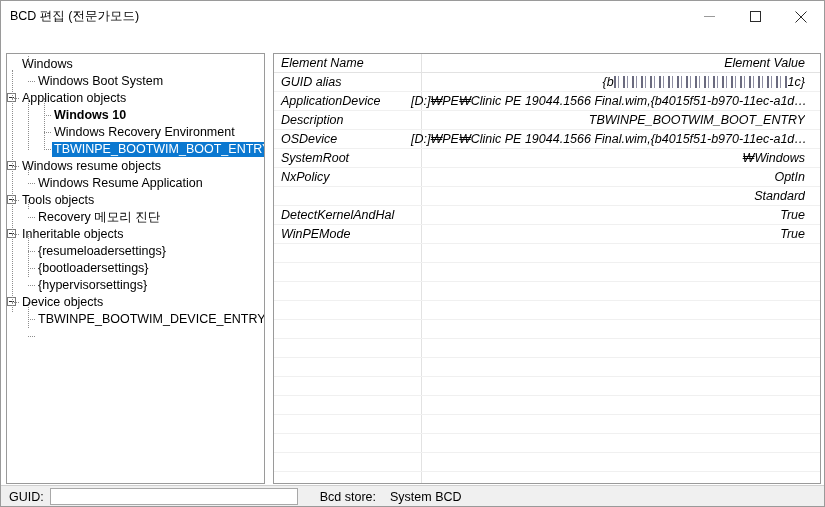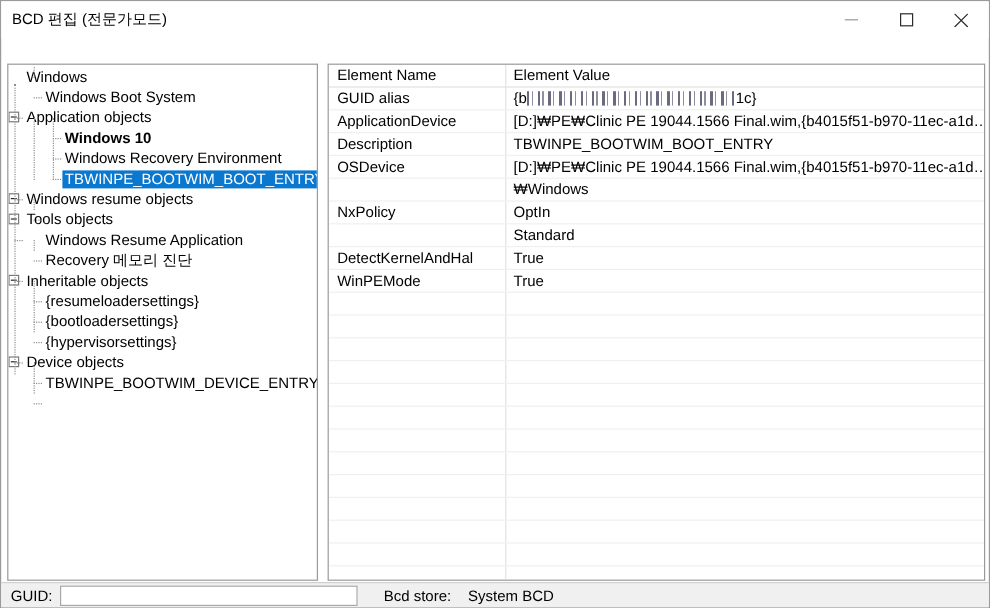--- a/index.html
+++ b/index.html
@@ -134,23 +134,24 @@
   .lrow.header { border-bottom: 1px solid #e2e2e2; }
   .lcell {
     position: absolute;
     top: 0; height: 19px;
     line-height: 19px;
     font-size: 12.5px;
     color: #000000;
     white-space: nowrap;
     overflow: hidden;
     padding-left: 7px;
+    font-style: italic;
   }
   .lcell.c1 { left: 0; width: 147px; }
-  .lcell.c2 { left: 147px; width: 401px; }
+  .lcell.c2 { left: 130px; width: 401px; text-align: right; }
   .col-sep {
     position: absolute;
     left: 147px; top: 0;
     width: 1px; height: 100%;
     background: #e2e2e2;
   }
   .redacted {
     display: inline-block;
     vertical-align: -2px;
     height: 12px;
@@ -242,25 +243,25 @@
           <span class="tlabel" style="margin-left: 45px;">Windows Recovery Environment</span>
         </div>
         <div class="tnode selected">
           <span class="tlabel" style="margin-left: 45px;">TBWINPE_BOOTWIM_BOOT_ENTRY</span>
         </div>
         <div class="tnode">
           <span class="tlabel" style="margin-left: 13px;">Windows resume objects</span>
           <span class="expander" style="left: 0px; top: 3px;"></span>
         </div>
         <div class="tnode">
+          <span class="tlabel" style="margin-left: 29px;">Windows Resume Application</span>
+        </div>
+        <div class="tnode">
           <span class="tlabel" style="margin-left: 13px;">Tools objects</span>
           <span class="expander" style="left: 0px; top: 3px;"></span>
-        </div>
-        <div class="tnode">
-          <span class="tlabel" style="margin-left: 29px;">Windows Resume Application</span>
         </div>
         <div class="tnode">
           <span class="tlabel" style="margin-left: 29px;">Recovery 메모리 진단</span>
         </div>
         <div class="tnode">
           <span class="tlabel" style="margin-left: 13px;">Inheritable objects</span>
           <span class="expander" style="left: 0px; top: 3px;"></span>
         </div>
         <div class="tnode">
           <span class="tlabel" style="margin-left: 29px;">{resumeloadersettings}</span>
@@ -322,20 +323,21 @@
         </div>
         <div class="lrow">
           <div class="lcell c1">Description</div>
           <div class="lcell c2">TBWINPE_BOOTWIM_BOOT_ENTRY</div>
         </div>
         <div class="lrow">
           <div class="lcell c1">OSDevice</div>
           <div class="lcell c2">[D:]₩PE₩Clinic PE 19044.1566 Final.wim,{b4015f51-b970-11ec-a1d…</div>
         </div>
         <div class="lrow">
+          <div class="lcell c1">SystemRoot</div>
           <div class="lcell c2">₩Windows</div>
         </div>
         <div class="lrow">
           <div class="lcell c1">NxPolicy</div>
           <div class="lcell c2">OptIn</div>
         </div>
         <div class="lrow">
           <div class="lcell c2">Standard</div>
         </div>
         <div class="lrow">

